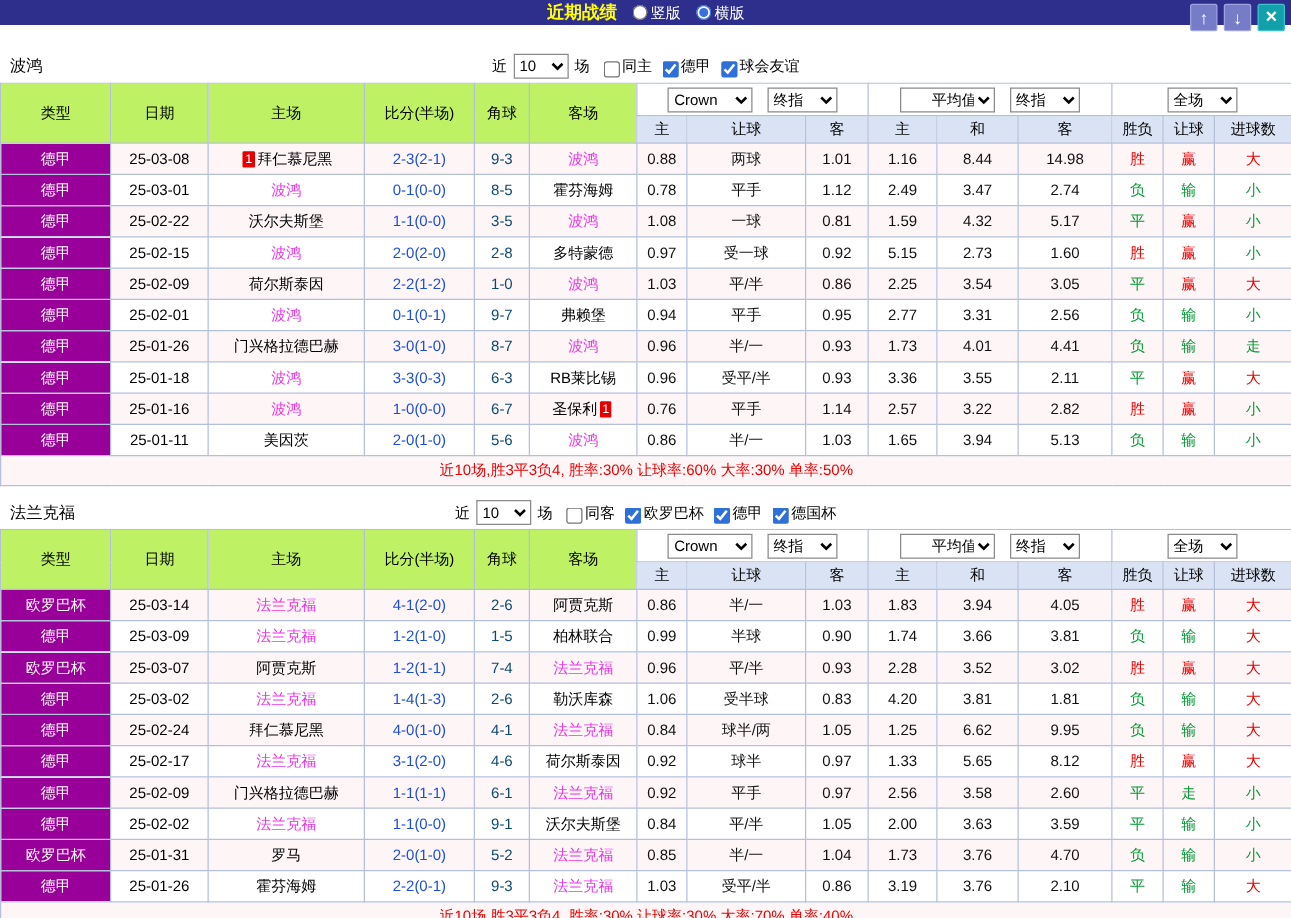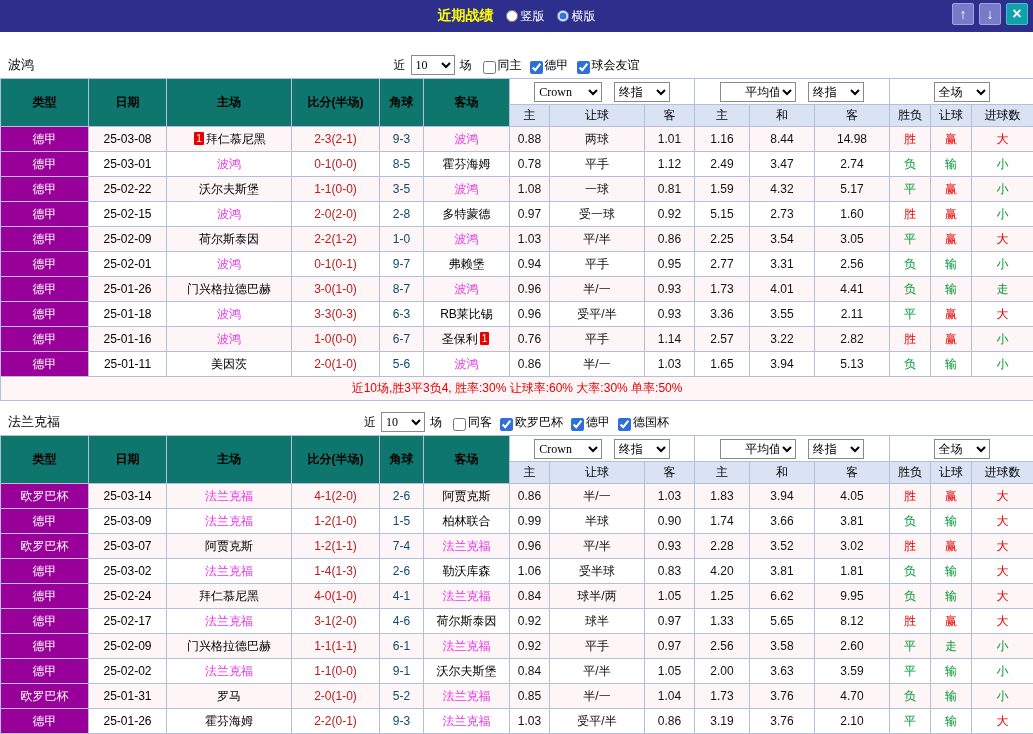--- a/index.html
+++ b/index.html
@@ -8,21 +8,21 @@
     font-family: "Liberation Sans", "DejaVu Sans", sans-serif;
     font-size: 12px;
     background: #ffffff;
     color: #000;
     overflow: hidden;
   }
   .window { width: 1033px; }
 
   
   .titlebar {
-    height: 32px;
+    height: 20px;
     background: #2e2e8c;
     position: relative;
     display: flex;
     align-items: center;
     justify-content: center;
     color: #fff;
   }
   .title-group { display: flex; align-items: center; gap: 12px; }
   .app-title { color: #ffff00; font-weight: bold; font-size: 14px; }
   .radio-label { display: inline-flex; align-items: center; gap: 3px; color: #fff; cursor: pointer; }
@@ -45,51 +45,51 @@
     display: flex; align-items: center; justify-content: center;
     background: #fff;
   }
   .section-team-name { position: absolute; left: 8px; font-size: 13px; color: #000; }
   .filter-controls { display: flex; align-items: center; gap: 5px; }
   .filter-controls .cb-group { display: inline-flex; align-items: center; gap: 8px; margin-left: 6px; }
   .cb-label { display: inline-flex; align-items: flex-end; gap: 2px; cursor: pointer; }
   .cb-label input { width: 13px; height: 13px; accent-color: #2f6fd8; }
 
   select {
-    font-family: Liberation Serif, serif;
+    font-family: Liberation Sans, sans-serif;
     font-size: 12px; height: 20px;
     border: 1px solid #8a8a8a; background: #fff;
   }
   .w44 { width: 44px; } .w68 { width: 68px; } .w56 { width: 56px; } .w76 { width: 76px; padding-left: 20px; }
 
   
   table.results {
     width: 1033px; border-collapse: collapse; table-layout: fixed; font-size: 12px;
   }
   table.results th, table.results td {
     border: 1px solid #b4c0da;
     text-align: center; vertical-align: middle;
     overflow: hidden; white-space: nowrap;
     padding: 0;
   }
-  th.bh { background: #0f766e; font-weight: bold; }
+  th.bh { background: #bef264; font-weight: normal; }
   tr.hrow1 th { height: 26px; }
   tr.hrow2 th { height: 22px; background: #d9e3f3; font-weight: normal; }
   th.selcell { background: #ffffff; }
   th.selcell select { margin: 0 4px; }
 
   tbody td { height: 25px; }
   tbody tr:nth-child(odd) { background: #fef5f7; }
   tbody tr:nth-child(even) { background: #ffffff; }
 
   td.league-cell { background: #990099; color: #fff; }
   td.date-cell { color: #000; }
   td.team-cell { color: #000; cursor: pointer; }
   td.team-cell.subject { color: #e835e8; }
-  td.score-cell { color: #b91c1c; cursor: pointer; }
+  td.score-cell { color: #1d4ed8; cursor: pointer; }
   td.corner-cell { color: #0c4a6e; }
   td.odds-cell, td.avg-cell { color: #111; }
   td.result-cell.res-red { color: #e60000; }
   td.result-cell.res-green { color: #009933; }
 
   .red-card {
     display: inline-block;
     background: #e60000; color: #fff;
     font-size: 10px; line-height: 13px; height: 13px;
     padding: 0 2px; margin: 0 2px; border-radius: 1px;

